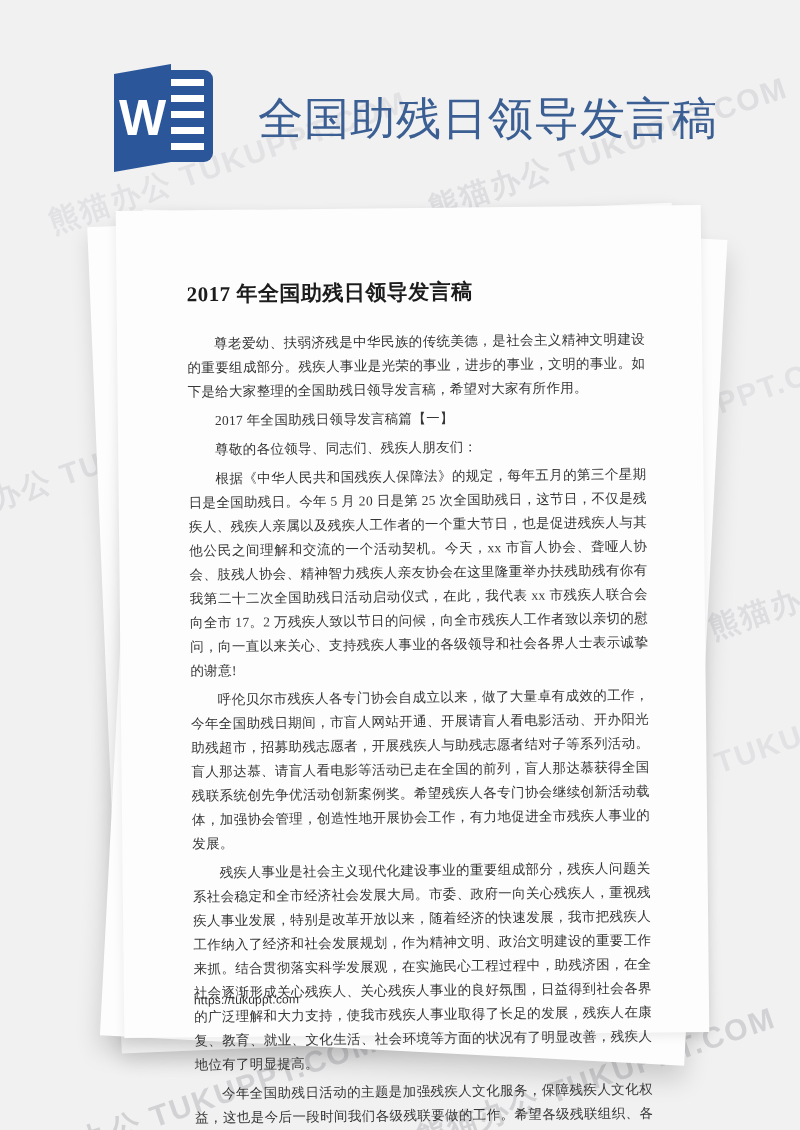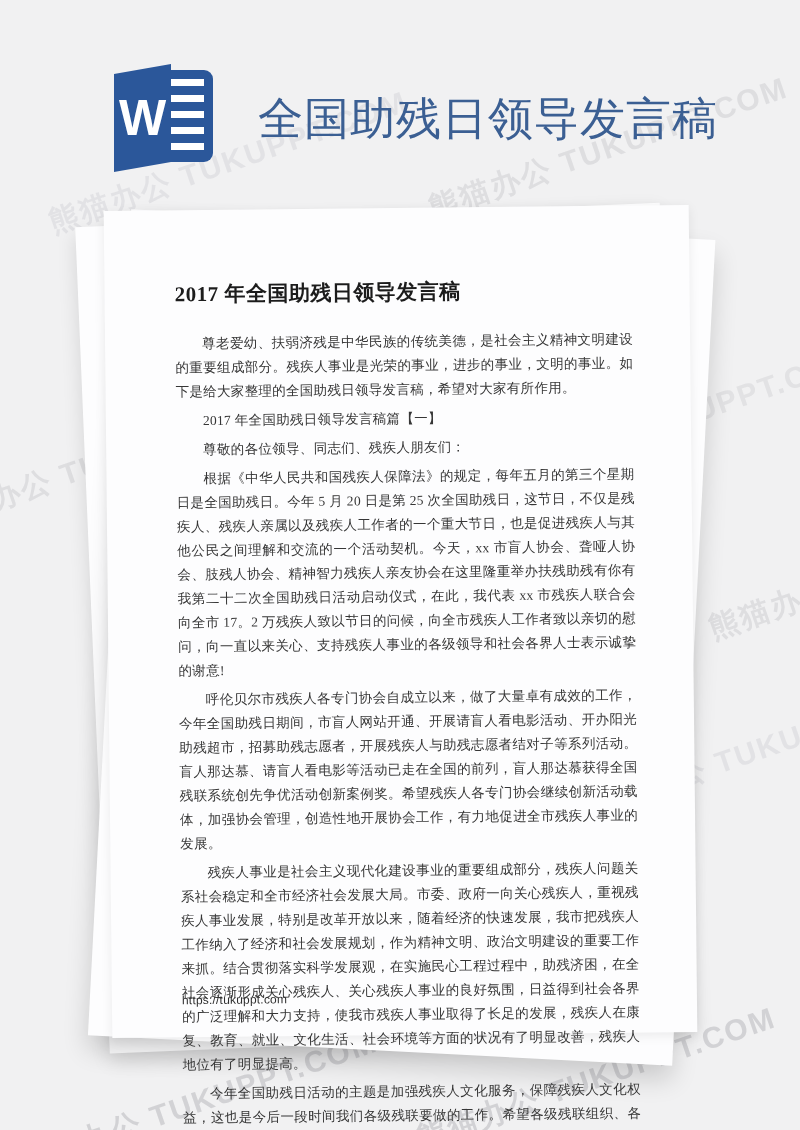--- a/index.html
+++ b/index.html
@@ -49,21 +49,21 @@
     color:#fff;font-weight:700;font-size:50px;line-height:1;
     font-family:"Liberation Sans",sans-serif;
   }
   .title{
     margin:0 0 0 44px;
     font-size:45px;font-weight:500;letter-spacing:1px;line-height:1;
     color:#3b5f93;white-space:nowrap;
   }
 
   
-  .stack{position:absolute;left:108px;top:208px;width:585px;height:827px;}
+  .stack{position:absolute;left:120px;top:208px;width:585px;height:827px;}
   .page{position:absolute;inset:0;background:#fdfdfe;}
   .page.behind2{
     transform:rotate(-2.4deg) translate(-16px,6px);
     box-shadow:0 8px 20px rgba(0,0,0,0.12);
   }
   .page.behind{
     transform:rotate(3deg) translate(2px,16px);
     box-shadow:0 14px 26px rgba(0,0,0,0.16);
   }
   .page.main{

